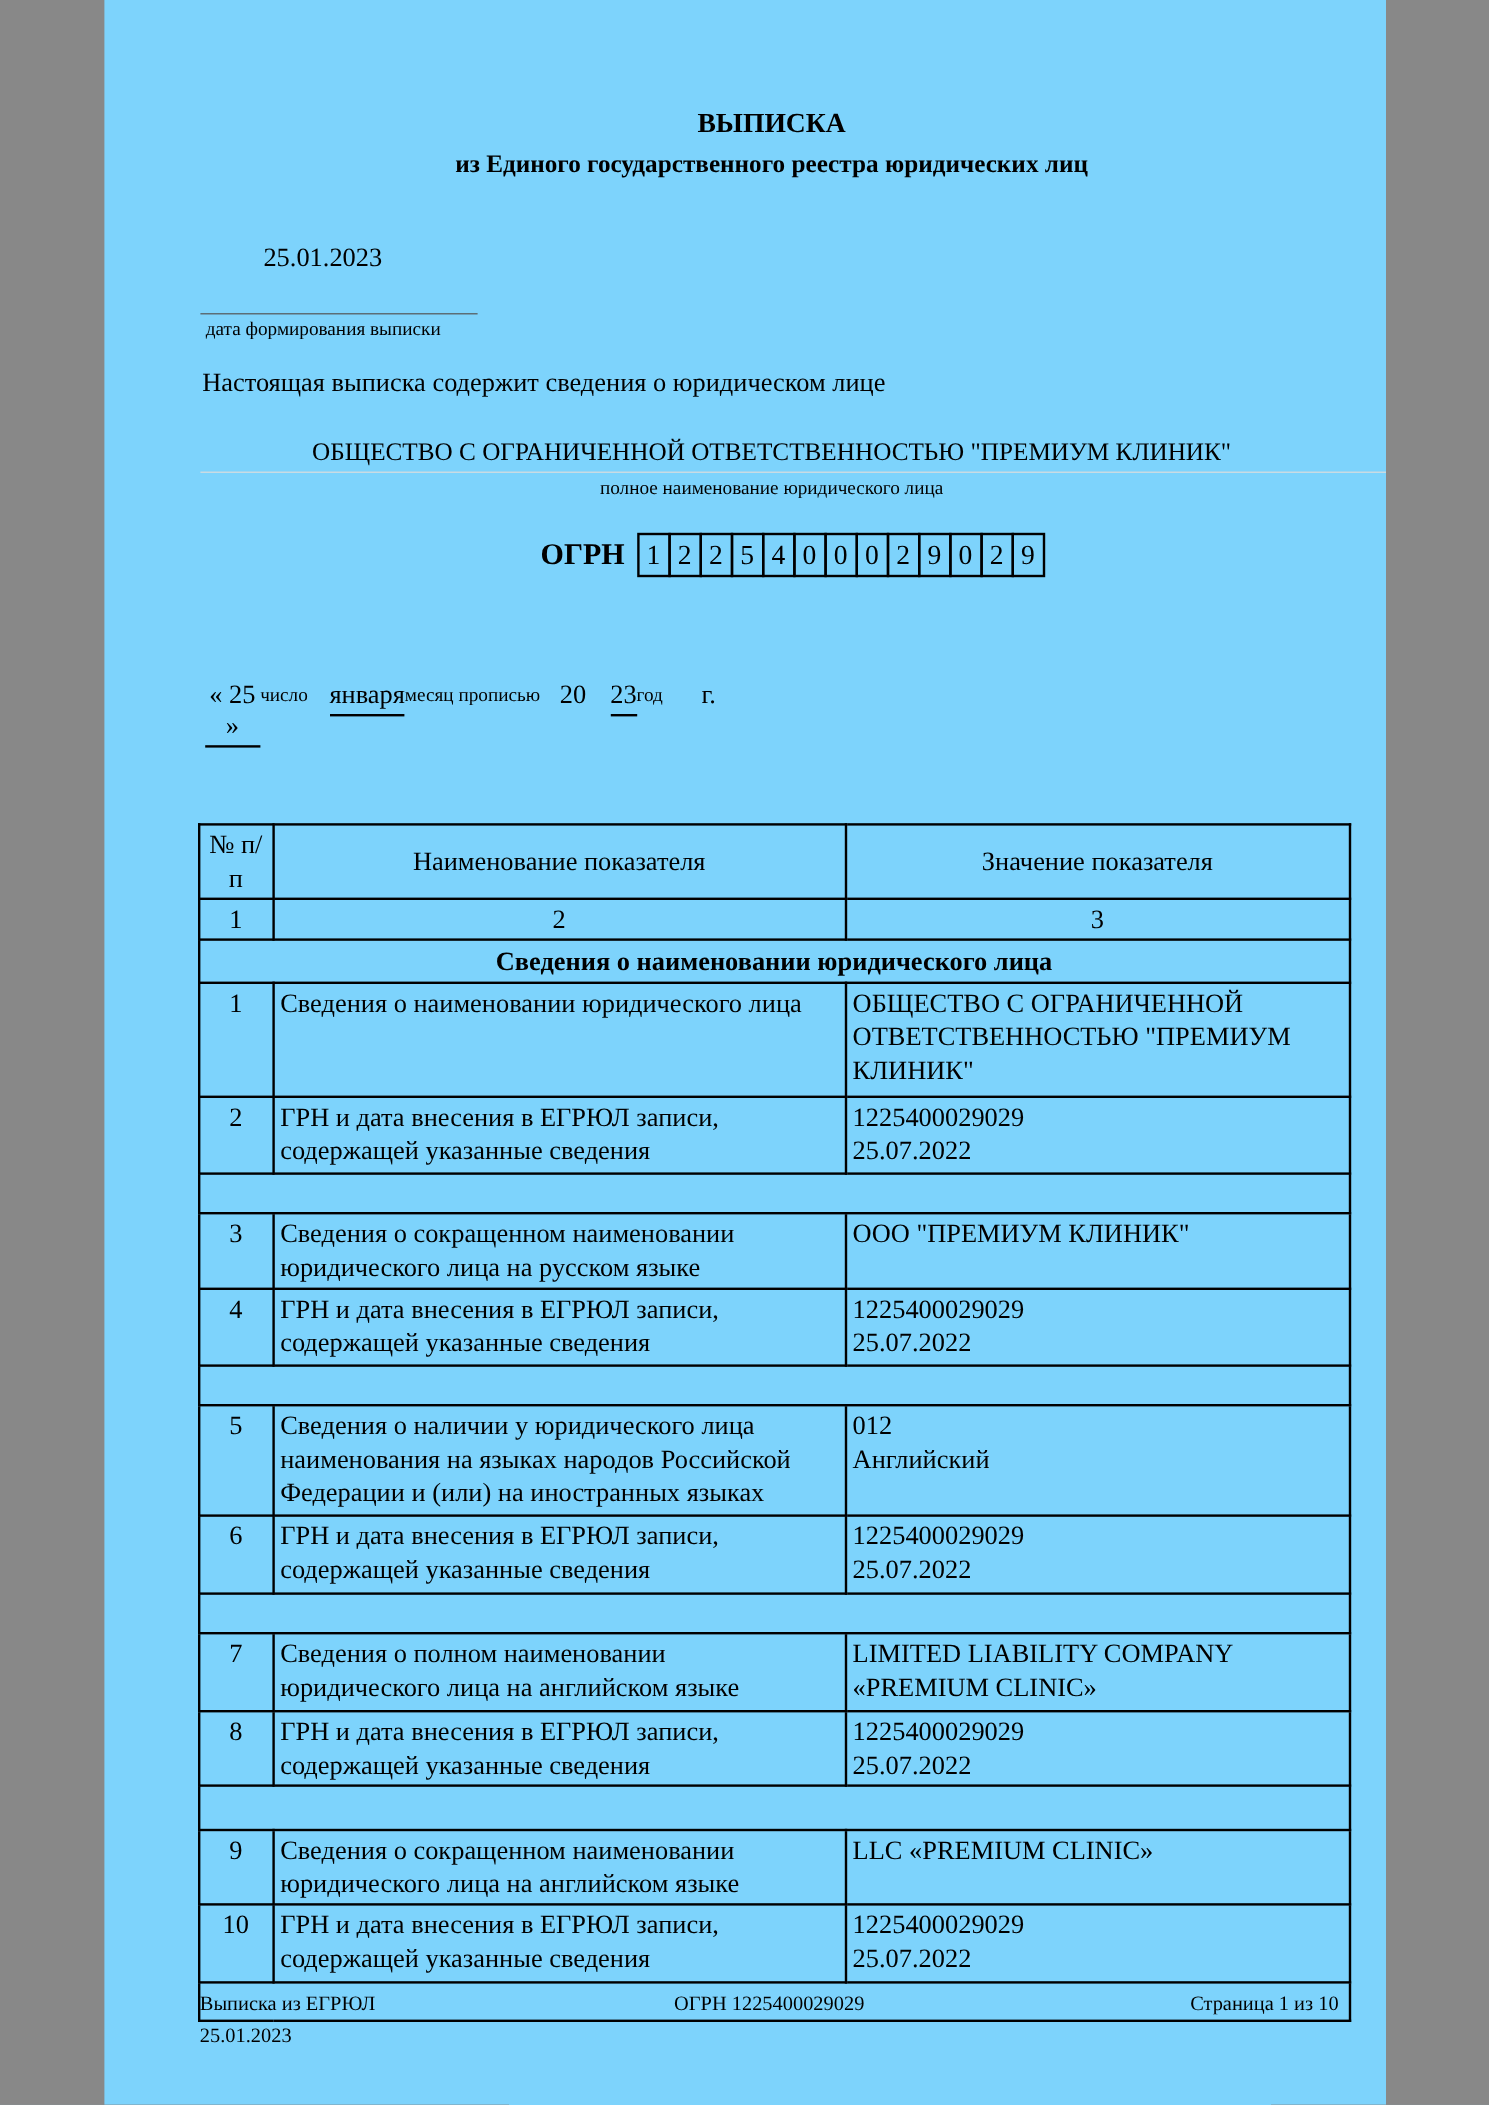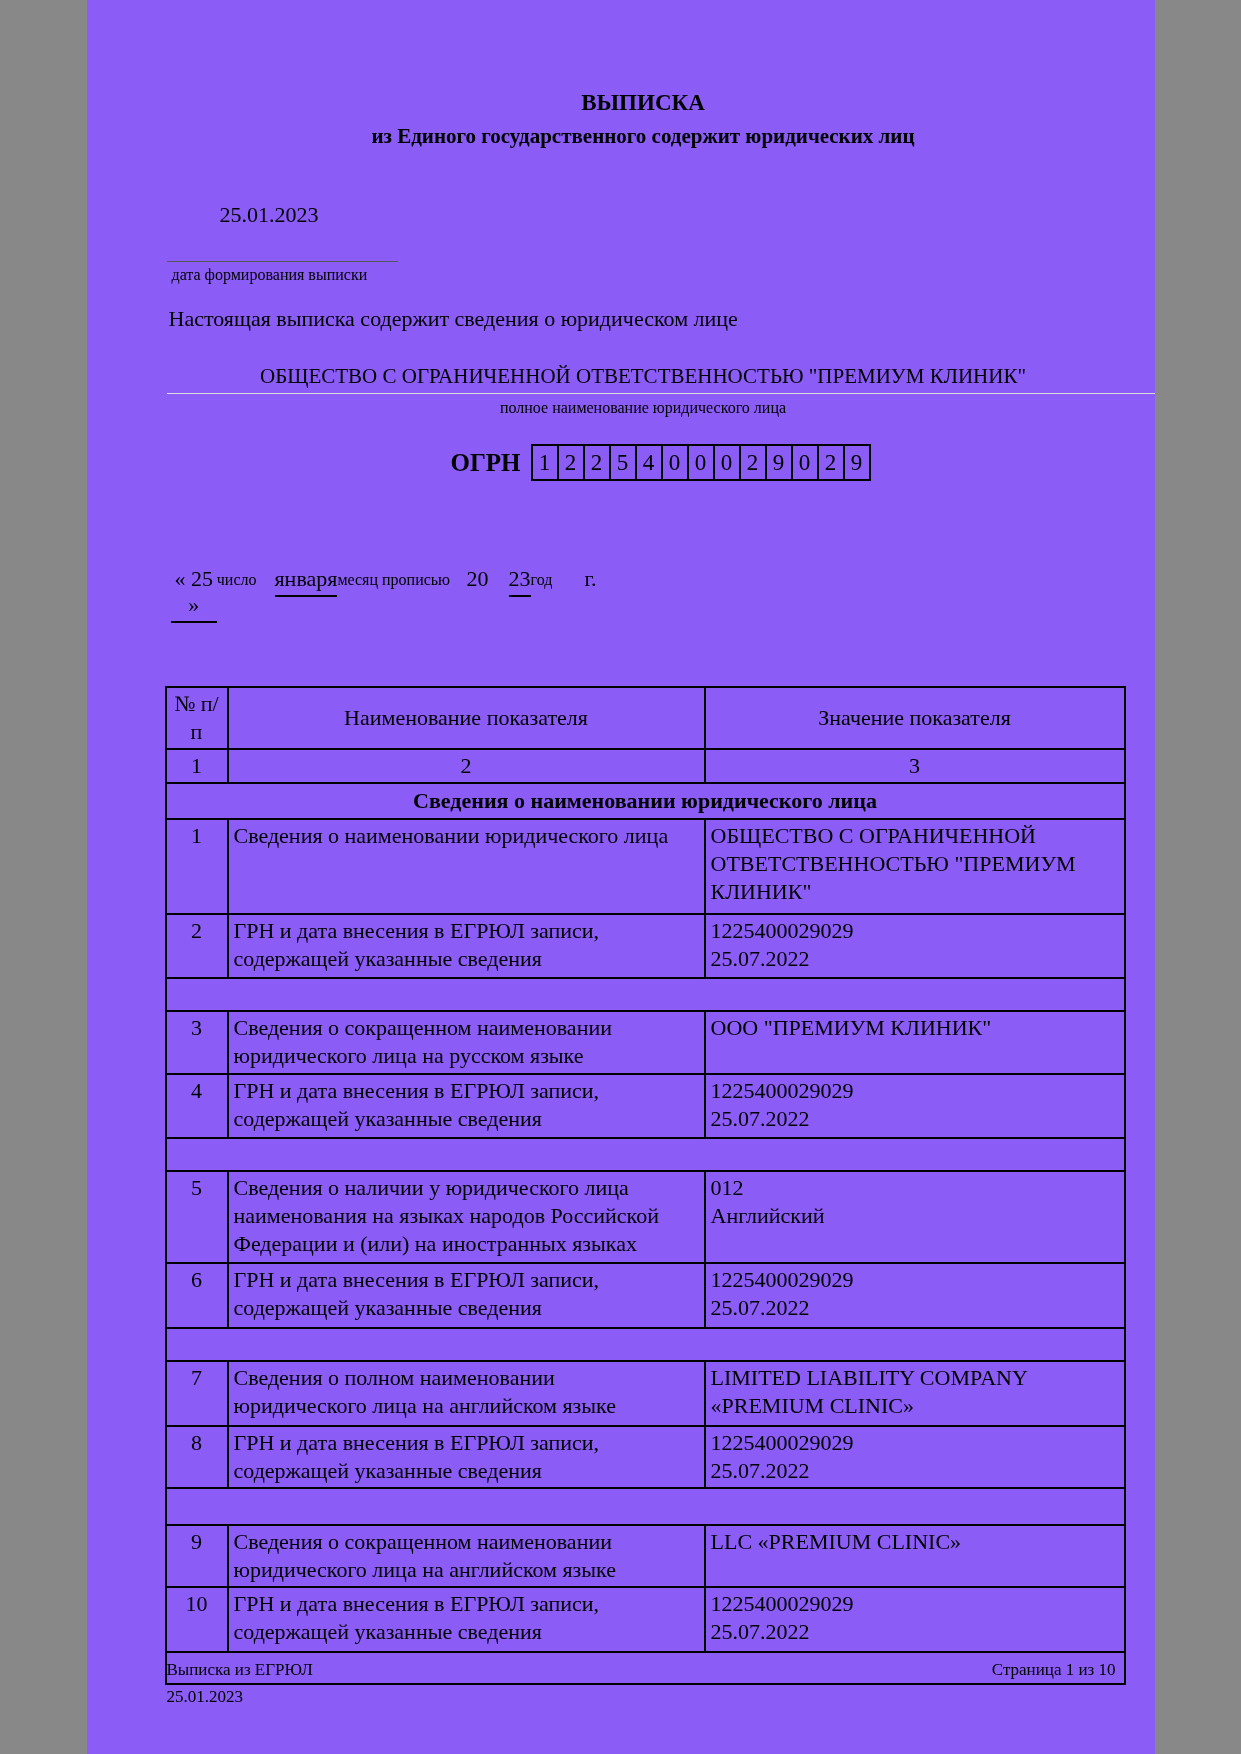--- a/index.html
+++ b/index.html
@@ -1,21 +1,21 @@
 <!DOCTYPE html>
 <html><head>
 <meta charset="utf-8">
 <style>
   html, body { margin: 0; padding: 0; background: #888; }
   .page {
     position: relative;
     width: 1068px;
     height: 1754px;
     margin: 0 auto;
-    background: #8b5cf6;
+    background: #7dd3fc;
     font-family: "Liberation Serif", "DejaVu Serif", serif;
     color: #000;
     overflow: hidden;
   }
   .doc-title {
     position: absolute; left: 78px; top: 90px; width: 957px;
     text-align: center; font-size: 23px; font-weight: bold;
   }
   .doc-subtitle {
     position: absolute; left: 78px; top: 124px; width: 957px;
@@ -79,21 +79,21 @@
   .f-left { flex: 1; }
   .f-center { flex: 1.2; text-align: center; }
   .f-right { flex: 1; text-align: right; }
 </style>
 </head>
 <body>
 
 <div class="page">
 
   <div class="doc-title">ВЫПИСКА</div>
-  <div class="doc-subtitle">из Единого государственного содержит юридических лиц</div>
+  <div class="doc-subtitle">из Единого государственного реестра юридических лиц</div>
 
   <div class="form-date">25.01.2023</div>
   <div class="form-date-line"></div>
   <div class="form-date-label">дата формирования выписки</div>
 
   <div class="intro">Настоящая выписка содержит сведения о юридическом лице</div>
 
   <div class="company">ОБЩЕСТВО С ОГРАНИЧЕННОЙ ОТВЕТСТВЕННОСТЬЮ "ПРЕМИУМ КЛИНИК"</div>
   <div class="company-line"></div>
   <div class="company-label">полное наименование юридического лица</div>
@@ -247,16 +247,17 @@
       <td colspan="3"></td>
     </tr>
   </tbody>
     </table>
 
   <div class="footer">
     <div class="f-left">
       <div>Выписка из ЕГРЮЛ</div>
       <div>25.01.2023</div>
     </div>
+    <div class="f-center">ОГРН 1225400029029</div>
     <div class="f-right">Страница 1 из 10</div>
   </div>
 
 </div>
 
 </body></html>

